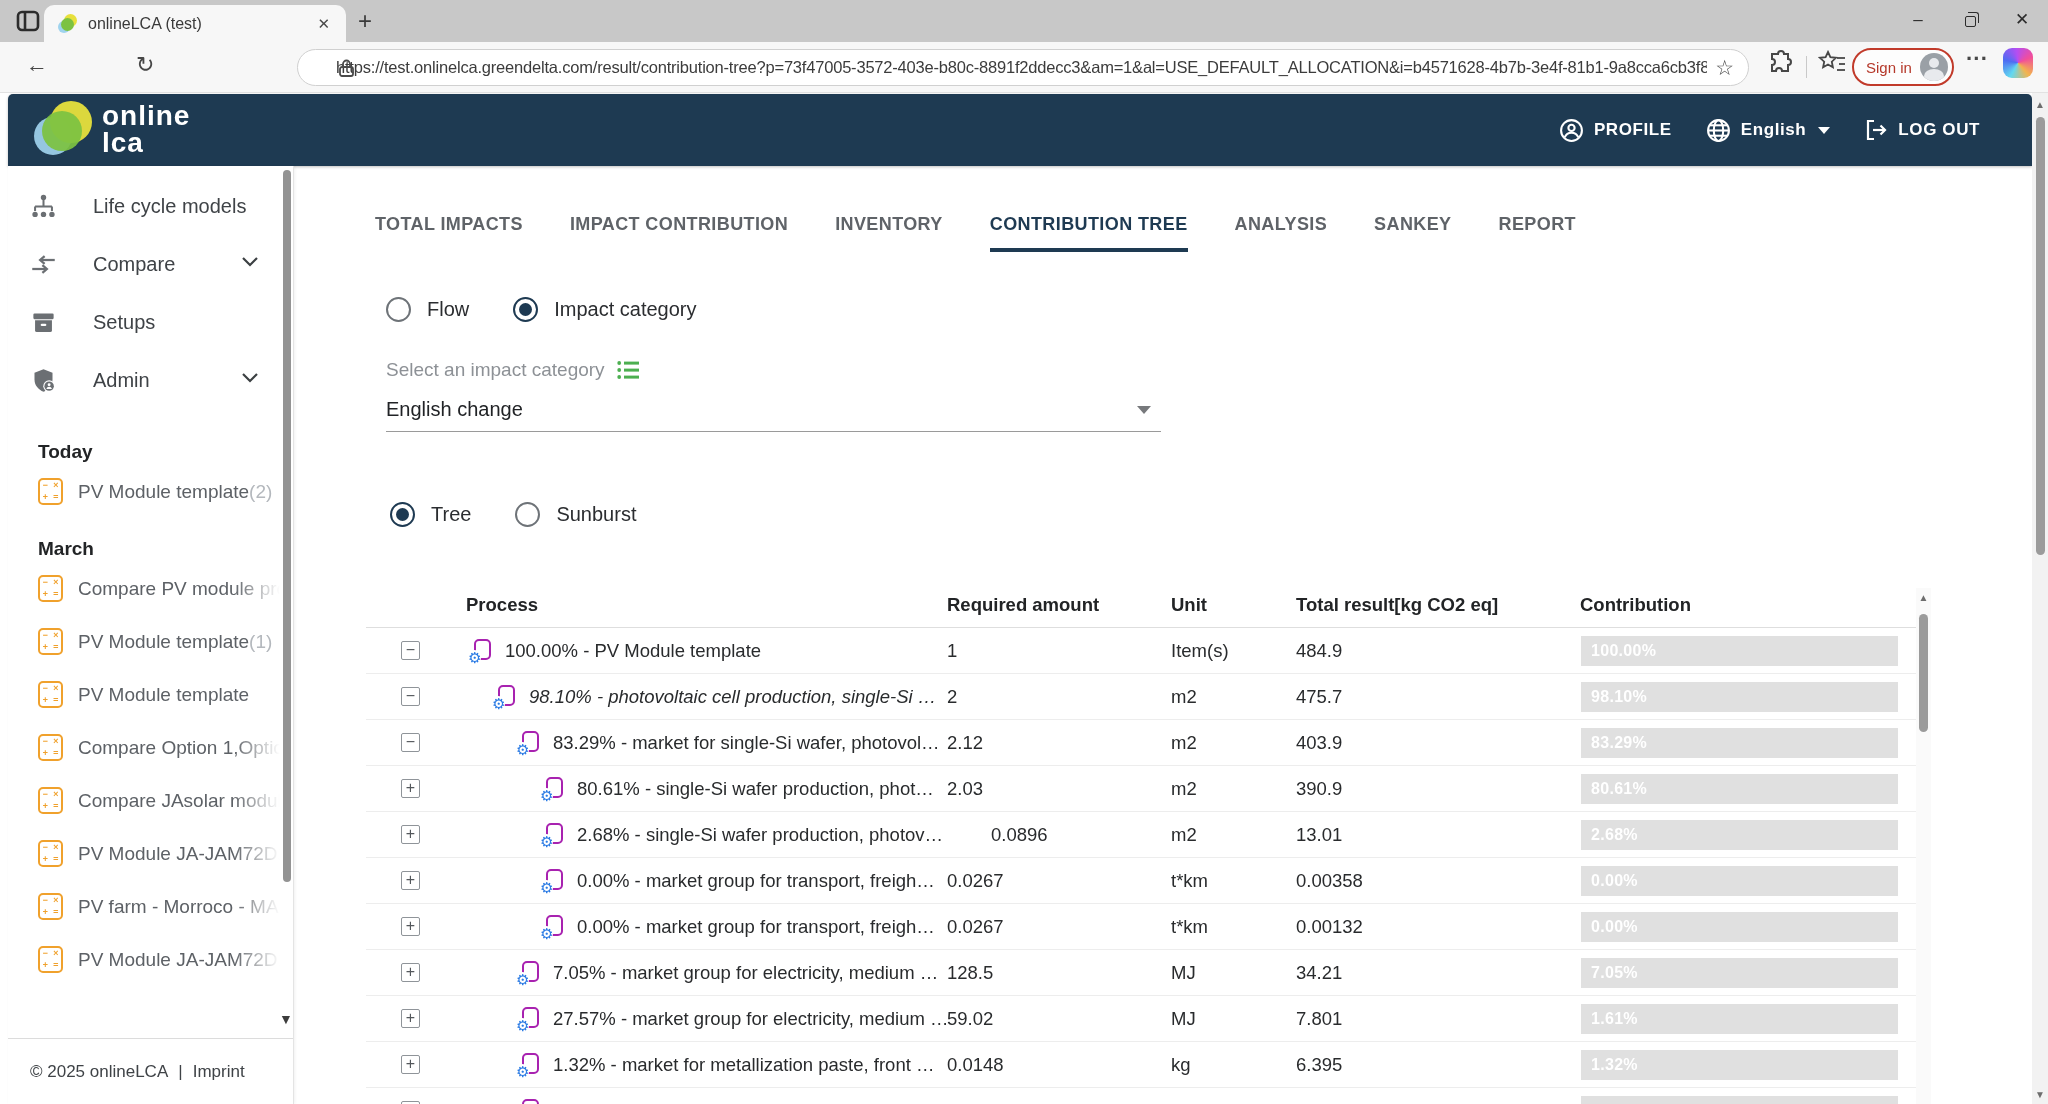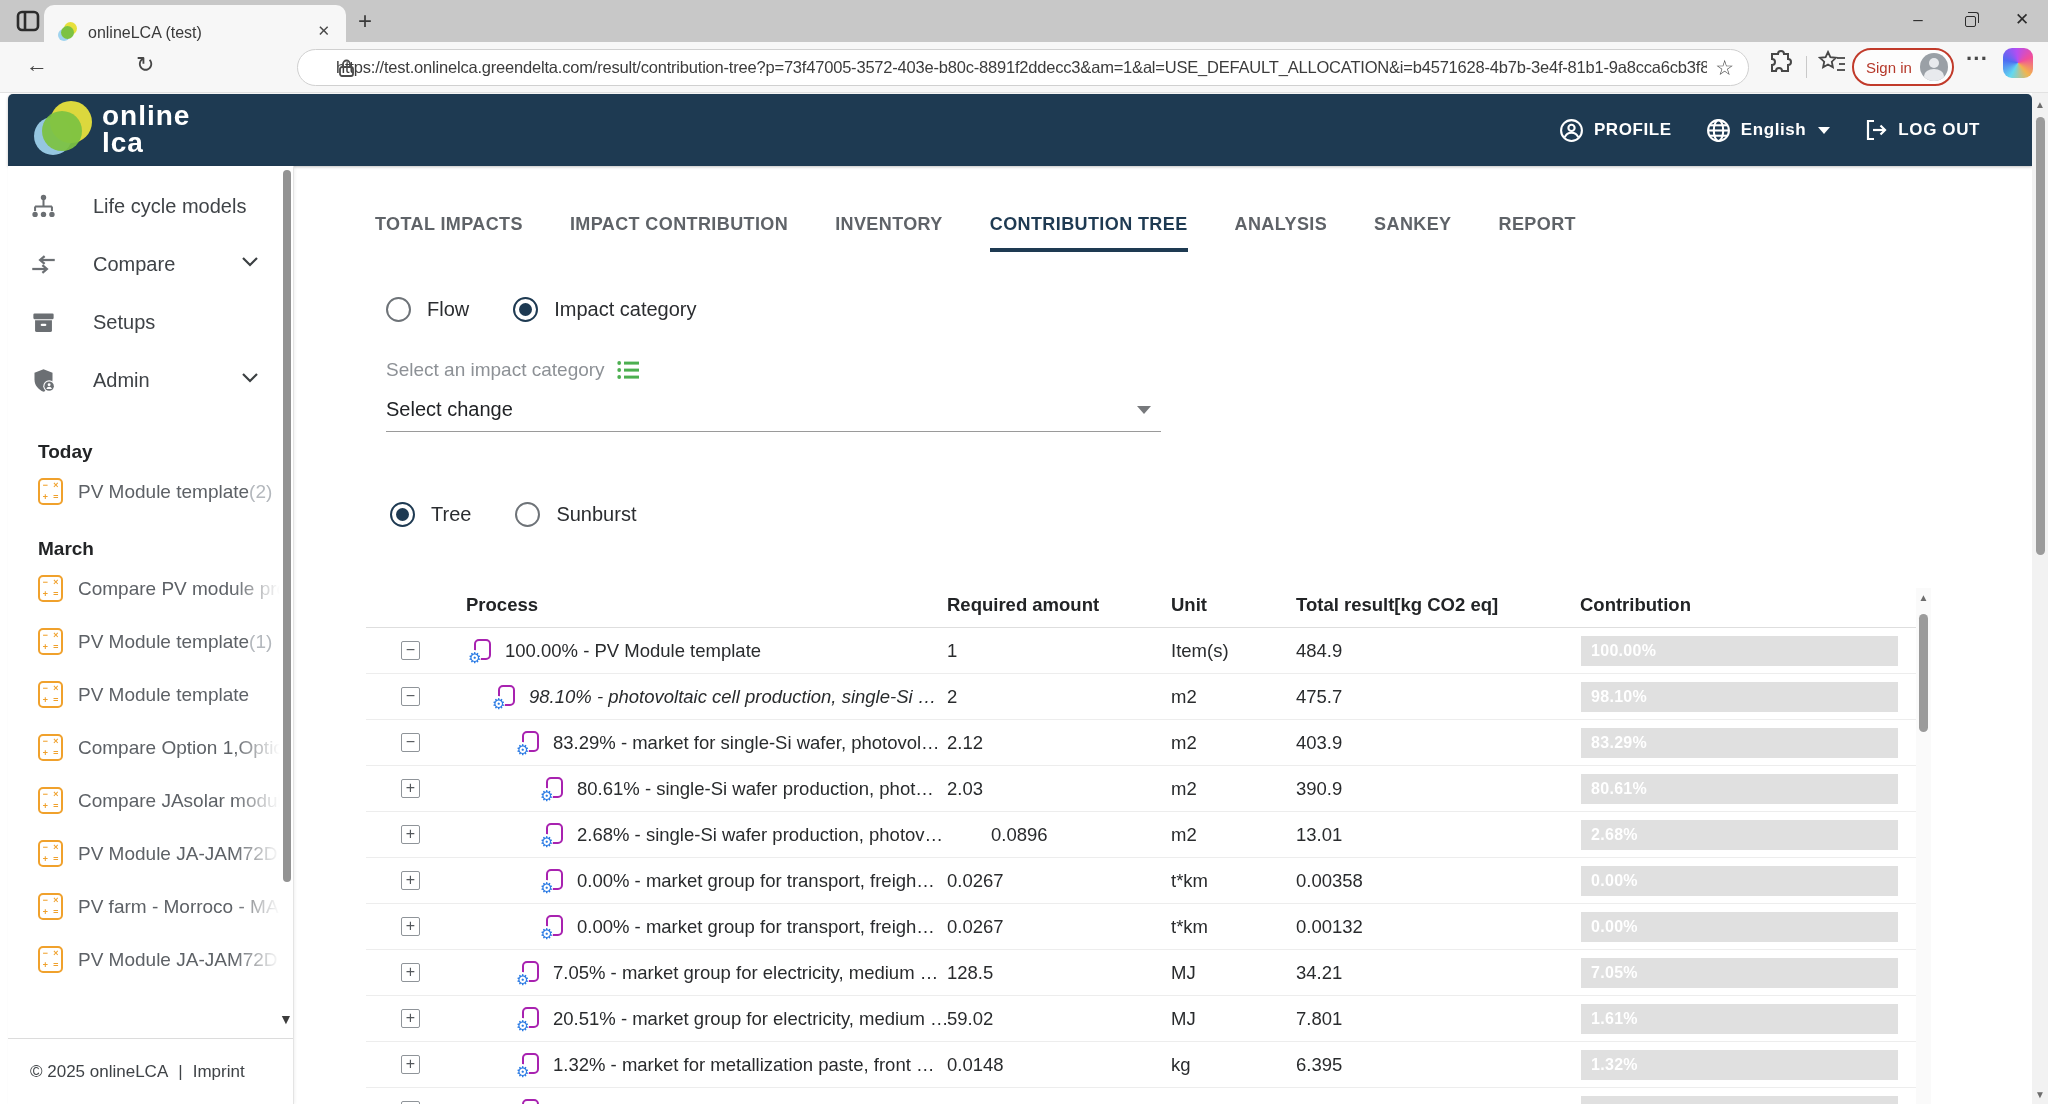--- a/index.html
+++ b/index.html
@@ -3,21 +3,21 @@
 <meta charset="utf-8">
 <style>
   * { margin:0; padding:0; box-sizing:border-box; }
   html,body { width:2048px; height:1104px; overflow:hidden; }
   body { position:relative; font-family:"Liberation Sans", sans-serif; background:#fff; }
 
   
   #titlebar { position:absolute; left:0; top:0; width:2048px; height:42px; background:#c8c8c8; }
   .ws-icon { position:absolute; left:16px; top:9px; width:24px; height:24px; }
   #tab { position:absolute; left:44px; top:5px; width:302px; height:37px; background:#f7f7f7;
-         border-radius:10px 10px 0 0; display:flex; align-items:flex-end; padding:0 10px 0 14px; }
+         border-radius:10px 10px 0 0; display:flex; align-items:center; padding:0 10px 0 14px; }
   .favicon { position:relative; width:20px; height:20px; flex:0 0 20px; }
   .favicon i, .logo-circles i { position:absolute; border-radius:50%; }
   #tab-title { margin-left:10px; font-size:16px; color:#3a3a3a; flex:1; white-space:nowrap; overflow:hidden; }
   #tab-close { font-size:15px; color:#4a4a4a; padding:2px 6px; }
   #new-tab { position:absolute; left:358px; top:8px; font-size:24px; color:#3a3a3a; line-height:26px; }
   #win-controls { position:absolute; right:0; top:0; height:42px; display:flex; }
   #win-controls span { width:52px; text-align:center; line-height:40px; font-size:17px; color:#2c2c2c; }
   .restore-glyph { display:inline-block; width:11px; height:11px; border:1.4px solid #2c2c2c; border-radius:2px; position:relative; top:2px; }
   .restore-glyph::before { content:''; position:absolute; left:2px; top:-5px; width:10px; height:10px;
          border-top:1.4px solid #2c2c2c; border-right:1.4px solid #2c2c2c; border-radius:0 3px 0 0; }
@@ -404,21 +404,21 @@
     <circle cx="2.2" cy="3" r="1.9" fill="#4caf50"></circle>
       <rect x="7" y="1.6" width="15" height="3" fill="#4caf50"></rect>
     <circle cx="2.2" cy="10" r="1.9" fill="#4caf50"></circle>
       <rect x="7" y="8.6" width="15" height="3" fill="#4caf50"></rect>
     <circle cx="2.2" cy="17" r="1.9" fill="#4caf50"></circle>
       <rect x="7" y="15.6" width="15" height="3" fill="#4caf50"></rect>
   </svg>
 </div>
 
 <div id="impact-select">
-  <div id="impact-select-value">Select change</div>
+  <div id="impact-select-value">English change</div>
   <span class="sel-caret"></span>
 </div>
 
 <div id="view-radios" class="radio-row">
     <div class="radio-group">
     <span class="radio sel"></span>
     <span class="radio-label">Tree</span>
   </div>
     <div class="radio-group">
     <span class="radio"></span>
@@ -545,21 +545,21 @@
     <span class="bar">
       <span class="bar-fill" style="width: 7.05%;"></span>
       <span class="bar-label">7.05%</span>
     </span>
   </div>
       <div class="trow">
     <span class="exp">+</span>
     <span class="picon" style="left: 156px;">
           <i>⚙</i>
         </span>
-    <span class="pname" style="left: 187px;">20.51% - market group for electricity, medium …</span>
+    <span class="pname" style="left: 187px;">27.57% - market group for electricity, medium …</span>
     <span class="cell c-amount" style="left: 581px;">59.02</span>
     <span class="cell c-unit" style="left: 805px;">MJ</span>
     <span class="cell c-total" style="left: 930px;">7.801</span>
     <span class="bar">
       <span class="bar-fill" style="width: 1.61%;"></span>
       <span class="bar-label">1.61%</span>
     </span>
   </div>
       <div class="trow">
     <span class="exp">+</span>

